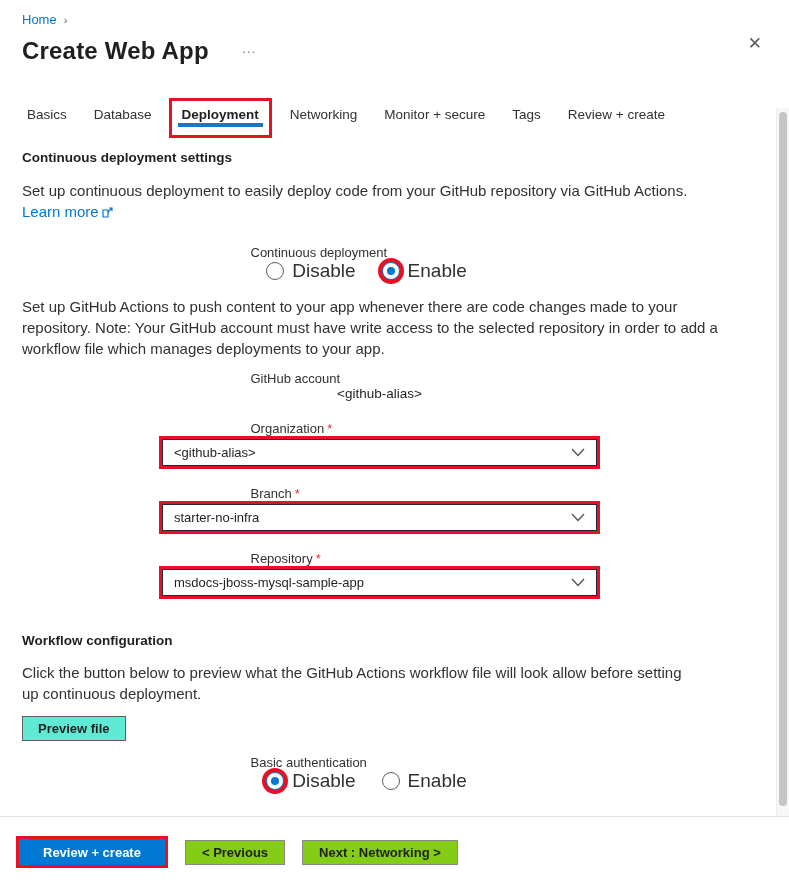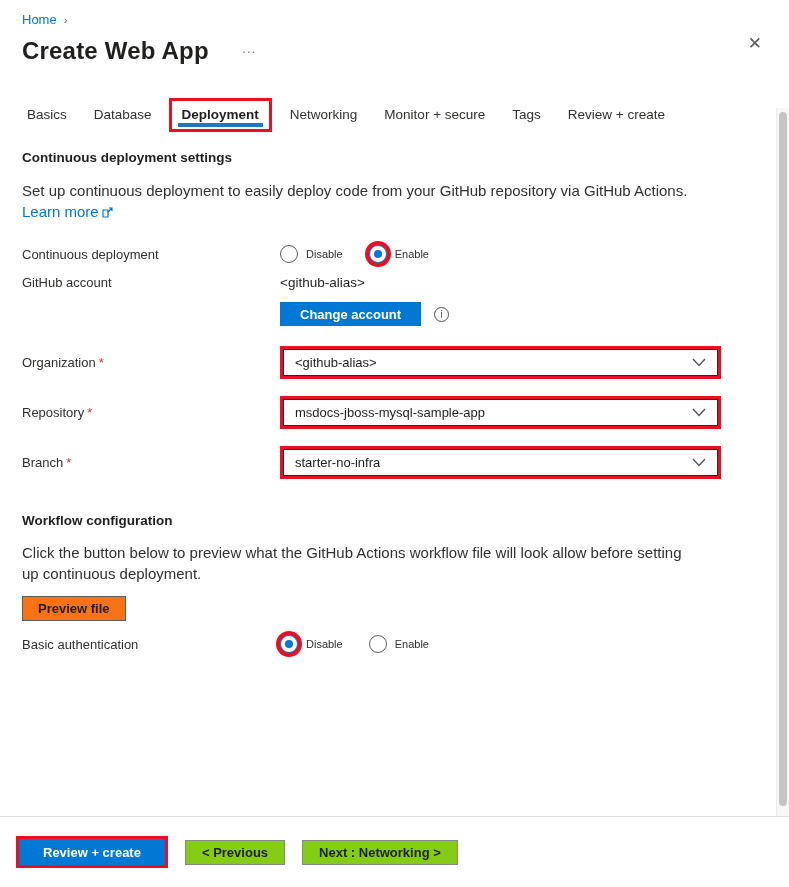--- a/index.html
+++ b/index.html
@@ -18,64 +18,64 @@
   
   .title-row { position:relative; margin:10px 0 0 22px; height:32px; }
   .page-title { display:inline-block; font-size:24px; font-weight:bold; color:#201f1e; letter-spacing:.2px; }
   .ellipsis-btn { display:inline-block; margin-left:28px; color:#8a8886; font-size:15px; letter-spacing:1px; vertical-align:6px; cursor:pointer; }
   .close-btn { position:absolute; right:27px; top:-2px; color:#605e5c; font-size:17px; cursor:pointer; line-height:1; }
 
   
   .tabs { display:flex; align-items:center; margin:24px 0 0 27px; height:42px; }
   .tab { font-size:13.5px; color:#323130; margin-right:27px; cursor:pointer; white-space:nowrap; }
   .tab-active-wrap { position:relative; margin-right:18px; margin-left:-10px; cursor:pointer; }
-  .tab-active-box { border:3px solid #e81123; padding:6px 10px 7px 10px; font-weight:bold; font-size:13.5px; color:#201f1e;margin-top:10px; }
+  .tab-active-box { border:3px solid #e81123; padding:6px 10px 13px 10px; font-weight:bold; font-size:13.5px; color:#201f1e;margin-top:10px; }
   .tab-underline { position:absolute; left:9px; right:9px; bottom:-4px; height:4px; background:#2075bc; }
 
   
   .content { padding-left:22px; padding-right:52px; }
   .sec-heading { font-size:13.5px; font-weight:bold; color:#201f1e; margin:0; }
   .body-text { font-size:15px; line-height:21px; margin:0; }
   .link { color:#0078d4; text-decoration:none; cursor:pointer; white-space:nowrap; }
   .ext-icon { display:inline-block; vertical-align:-1px; margin-left:3px; }
 
   .mt15 { margin-top:15px; } .mt14 { margin-top:14px; } .mt23 { margin-top:23px; }
   .mt38 { margin-top:38px; } .mt12 { margin-top:12px; }
   .mt20 { margin-top:20px; } .mt17 { margin-top:17px; } .mt34 { margin-top:34px; }
 
-  .field-row { display:flex; align-items:center; }
+  .field-row { display:flex; align-items:center;flex-direction:column; }
   .field-label { width:258px; flex-shrink:0; font-size:13px; color:#323130; }
   .req { color:#d13438; margin-left:3px; }
 
   
   .radio-group { display:flex; align-items:center; }
   .radio { width:18px; height:18px; border-radius:50%; border:1px solid #605e5c; background:#fff; position:relative; flex-shrink:0; cursor:pointer; }
   .radio.checked { border-color:#0078d4; }
   .radio.checked::after { content:""; position:absolute; left:4px; top:4px; right:4px; bottom:4px; border-radius:50%; background:#0078d4; }
   .radio.red-ring { box-shadow:0 0 0 4px #e81123; }
-  .radio-label { font-size:11px; margin:0 26px 0 8px; cursor:pointer; }
+  .radio-label { font-size:19px; margin:0 26px 0 8px; cursor:pointer; }
 
   
   .account-value { font-size:13.5px; color:#201f1e; }
   .indent { margin-left:258px; }
   .btn-primary { background:#0078d4; color:#fff; border:none; font-weight:bold; font-size:13px;
                  font-family:inherit; height:24px; padding:0 20px; cursor:pointer; }
   .info-icon { display:inline-flex; align-items:center; justify-content:center; width:15px; height:15px;
                border:1px solid #4f4f4f; border-radius:50%; font-size:10px; color:#4f4f4f;
                margin-left:13px; vertical-align:middle; cursor:pointer; font-style:normal; }
   .change-row { display:flex; align-items:center; }
 
   
   .dd-annot { border:3px solid #e81123; display:inline-block; }
   .dropdown { width:435px; height:27px; background:#fff; border:1px solid #27263c;
               display:flex; align-items:center; justify-content:space-between;
               padding:0 11px; font-size:13px; color:#201f1e; cursor:pointer; }
   .dd-chev { flex-shrink:0; margin-left:8px; }
 
-  .btn-outline { background:#f97316; border:1px solid #605e5c; color:#201f1e; font-weight:bold;
+  .btn-outline { background:#5eead4; border:1px solid #605e5c; color:#201f1e; font-weight:bold;
                  font-size:13px; font-family:inherit; height:25px; padding:0 15px; cursor:pointer; }
 
   
   .footer { position:absolute; left:0; right:0; bottom:0; height:71px; border-top:1px solid #e1dfdd;
             display:flex; align-items:center; padding-left:16px; background:#fff; }
   .red-box { border:3px solid #e81123; display:inline-block; }
   .btn-review { height:26px; padding:0 24px; }
   .btn-nav { background:#84cc16; border:1px solid #8a8886; color:#201f1e; font-weight:bold; font-size:13px;
              font-family:inherit; height:25px; padding:0 16px; cursor:pointer; }
   .footer .gap { width:17px; flex-shrink:0; }
@@ -126,66 +126,63 @@
     <div class="field-row mt23">
       <span class="field-label">Continuous deployment</span>
       <div class="radio-group">
         <span class="radio"></span>
         <span class="radio-label">Disable</span>
         <span class="radio checked red-ring"></span>
         <span class="radio-label">Enable</span>
       </div>
     </div>
 
+    <p class="body-text mt14" style="max-width:706px;">Set up GitHub Actions to push content to your app whenever there are code changes made to your repository. Note: Your GitHub account must have write access to the selected repository in order to add a workflow file which manages deployments to your app.</p>
 
     <div class="field-row mt12">
       <span class="field-label">GitHub account</span>
       <span class="account-value">&lt;github-alias&gt;</span>
     </div>
 
-    <div class="change-row indent mt12">
-      <button class="btn-primary">Change account</button>
-      <span class="info-icon">i</span>
-    </div>
 
     <div class="field-row mt20">
       <span class="field-label">
         <span>Organization</span><span class="req">*</span>
       </span>
       <span class="dd-annot">
         <span class="dropdown">
           <span>&lt;github-alias&gt;</span>
           <svg class="dd-chev" width="14" height="9" viewBox="0 0 14 9">
               <path d="M1 1 L7 7.5 L13 1" fill="none" stroke="#55545f" stroke-width="1.4"></path>
             </svg>
         </span>
       </span>
     </div>
 
     <div class="field-row mt17">
       <span class="field-label">
-        <span>Repository</span><span class="req">*</span>
+        <span>Branch</span><span class="req">*</span>
       </span>
       <span class="dd-annot">
         <span class="dropdown">
-          <span>msdocs-jboss-mysql-sample-app</span>
+          <span>starter-no-infra</span>
           <svg class="dd-chev" width="14" height="9" viewBox="0 0 14 9">
               <path d="M1 1 L7 7.5 L13 1" fill="none" stroke="#55545f" stroke-width="1.4"></path>
             </svg>
         </span>
       </span>
     </div>
 
     <div class="field-row mt17">
       <span class="field-label">
-        <span>Branch</span><span class="req">*</span>
+        <span>Repository</span><span class="req">*</span>
       </span>
       <span class="dd-annot">
         <span class="dropdown">
-          <span>starter-no-infra</span>
+          <span>msdocs-jboss-mysql-sample-app</span>
           <svg class="dd-chev" width="14" height="9" viewBox="0 0 14 9">
               <path d="M1 1 L7 7.5 L13 1" fill="none" stroke="#55545f" stroke-width="1.4"></path>
             </svg>
         </span>
       </span>
     </div>
 
     <h3 class="sec-heading mt34">Workflow configuration</h3>
     <p class="body-text mt14" style="max-width:676px;">Click the button below to preview what the GitHub Actions workflow file will look allow before setting up continuous deployment.</p>
     <div class="mt12">

